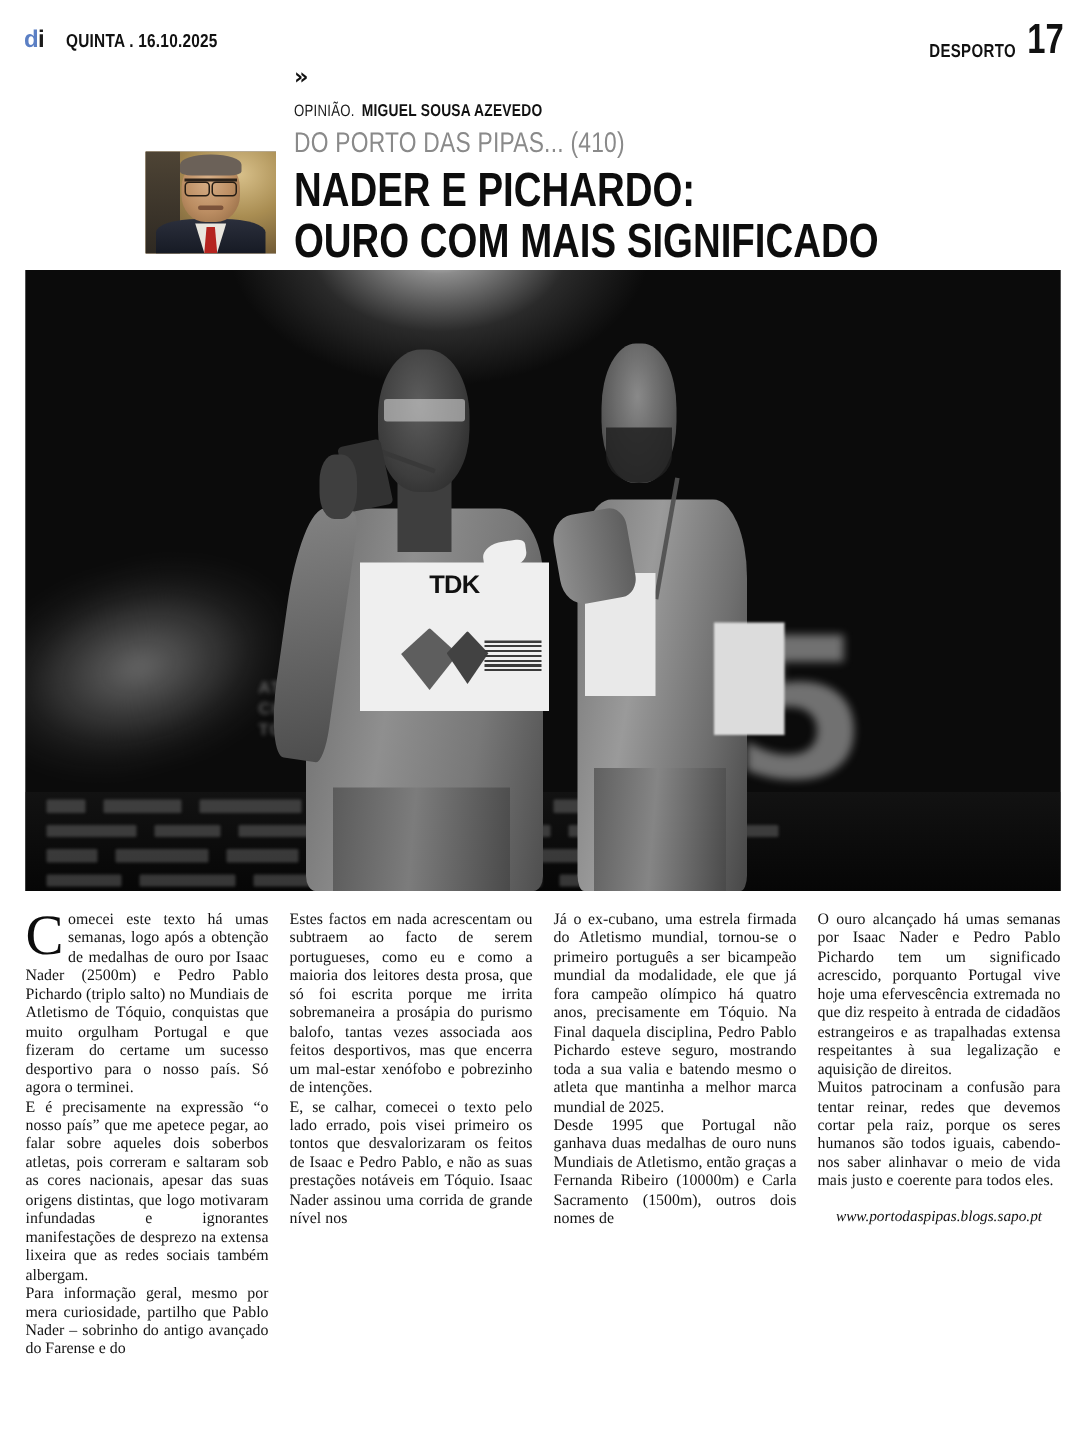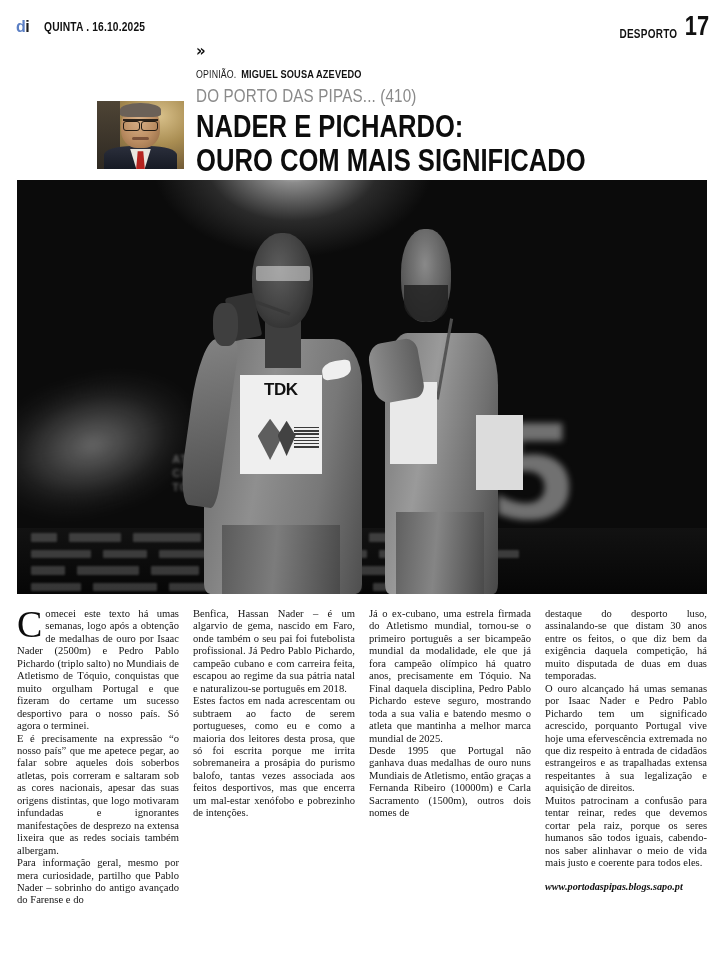--- a/index.html
+++ b/index.html
@@ -304,20 +304,21 @@
     left: 35%; top: 10%;
     width: 30%; height: 4%;
     background: rgba(225,225,225,0.55);
     border-radius: 2px;
   }
   .ath1-bib {
     position: absolute;
     left: 26%; top: 40%;
     width: 46%; height: 27%;
     background: #efefef;
+    padding-left: 44px;
   }
   .ath1-tdk {
     position: absolute;
     left: 0; top: 6%;
     width: 100%;
     text-align: center;
     font-family: "Liberation Sans", sans-serif;
     font-weight: bold;
     font-size: 17px;
     color: #111;
@@ -470,23 +471,24 @@
     float: left;
     font-family: "Liberation Serif", serif;
     font-size: 38px;
     line-height: 30px;
     font-weight: normal;
     padding: 1px 3px 0 0;
     color: #0c0c0c;
   }
   .blog-url {
     margin-top: 11px;
+    text-align: center;
     font-family: "Liberation Serif", serif;
     font-style: italic;
-    font-weight: bold;
+    font-weight: normal;
     font-size: 10.2px;
     color: #111;
   }
 </style>
 </head>
 <body>
 
 <div class="masthead">
   <div class="logo-di"><span class="logo-d">d</span><span class="logo-i">i</span></div>
   <div class="date-line">QUINTA . 16.10.2025</div>
@@ -600,29 +602,28 @@
 
 <div class="columns">
 
   <div class="col">
     <p><span class="dropcap">C</span><span>omecei este texto há umas semanas, logo após a obtenção de medalhas de ouro por Isaac Nader (2500m) e Pedro Pablo Pichardo (triplo salto) no Mundiais de Atletismo de Tóquio, conquistas que muito orgulham Portugal e que fizeram do certame um sucesso desportivo para o nosso país. Só agora o terminei.</span></p>
     <p>E é precisamente na expressão “o nosso país” que me apetece pegar, ao falar sobre aqueles dois soberbos atletas, pois correram e saltaram sob as cores nacionais, apesar das suas origens distintas, que logo motivaram infundadas e ignorantes manifestações de desprezo na extensa lixeira que as redes sociais também albergam.</p>
     <p>Para informação geral, mesmo por mera curiosidade, partilho que Pablo Nader – sobrinho do antigo avançado do Farense e do</p>
   </div>
 
   <div class="col">
-    <p>Benfica, Hassan Nader – é um algarvio de gema, nascido em Faro, onde também o seu pai foi futebolista profissional. Já Pedro Pablo Pichardo, campeão cubano e com carreira feita, escapou ao regime da sua pátria natal e naturalizou-se português em 2018.</p>
     <p>Estes factos em nada acrescentam ou subtraem ao facto de serem portugueses, como eu e como a maioria dos leitores desta prosa, que só foi escrita porque me irrita sobremaneira a prosápia do purismo balofo, tantas vezes associada aos feitos desportivos, mas que encerra um mal-estar xenófobo e pobrezinho de intenções.</p>
+    <p>E, se calhar, comecei o texto pelo lado errado, pois visei primeiro os tontos que desvalorizaram os feitos de Isaac e Pedro Pablo, e não as suas prestações notáveis em Tóquio. Isaac Nader assinou uma corrida de grande nível nos</p>
   </div>
 
   <div class="col">
     <p>Já o ex-cubano, uma estrela firmada do Atletismo mundial, tornou-se o primeiro português a ser bicampeão mundial da modalidade, ele que já fora campeão olímpico há quatro anos, precisamente em Tóquio. Na Final daquela disciplina, Pedro Pablo Pichardo esteve seguro, mostrando toda a sua valia e batendo mesmo o atleta que mantinha a melhor marca mundial de 2025.</p>
     <p>Desde 1995 que Portugal não ganhava duas medalhas de ouro nuns Mundiais de Atletismo, então graças a Fernanda Ribeiro (10000m) e Carla Sacramento (1500m), outros dois nomes de</p>
   </div>
 
   <div class="col">
-    <p>destaque do desporto luso, assinalando-se que distam 30 anos entre os feitos, o que diz bem da exigência daquela competição, há muito disputada de duas em duas temporadas.</p>
     <p>O ouro alcançado há umas semanas por Isaac Nader e Pedro Pablo Pichardo tem um significado acrescido, porquanto Portugal vive hoje uma efervescência extremada no que diz respeito à entrada de cidadãos estrangeiros e as trapalhadas extensa respeitantes à sua legalização e aquisição de direitos.</p>
     <p>Muitos patrocinam a confusão para tentar reinar, redes que devemos cortar pela raiz, porque os seres humanos são todos iguais, cabendo-nos saber alinhavar o meio de vida mais justo e coerente para todos eles.</p>
     <div class="blog-url">www.portodaspipas.blogs.sapo.pt</div>
   </div>
 
 </div>
 
 </body></html>

